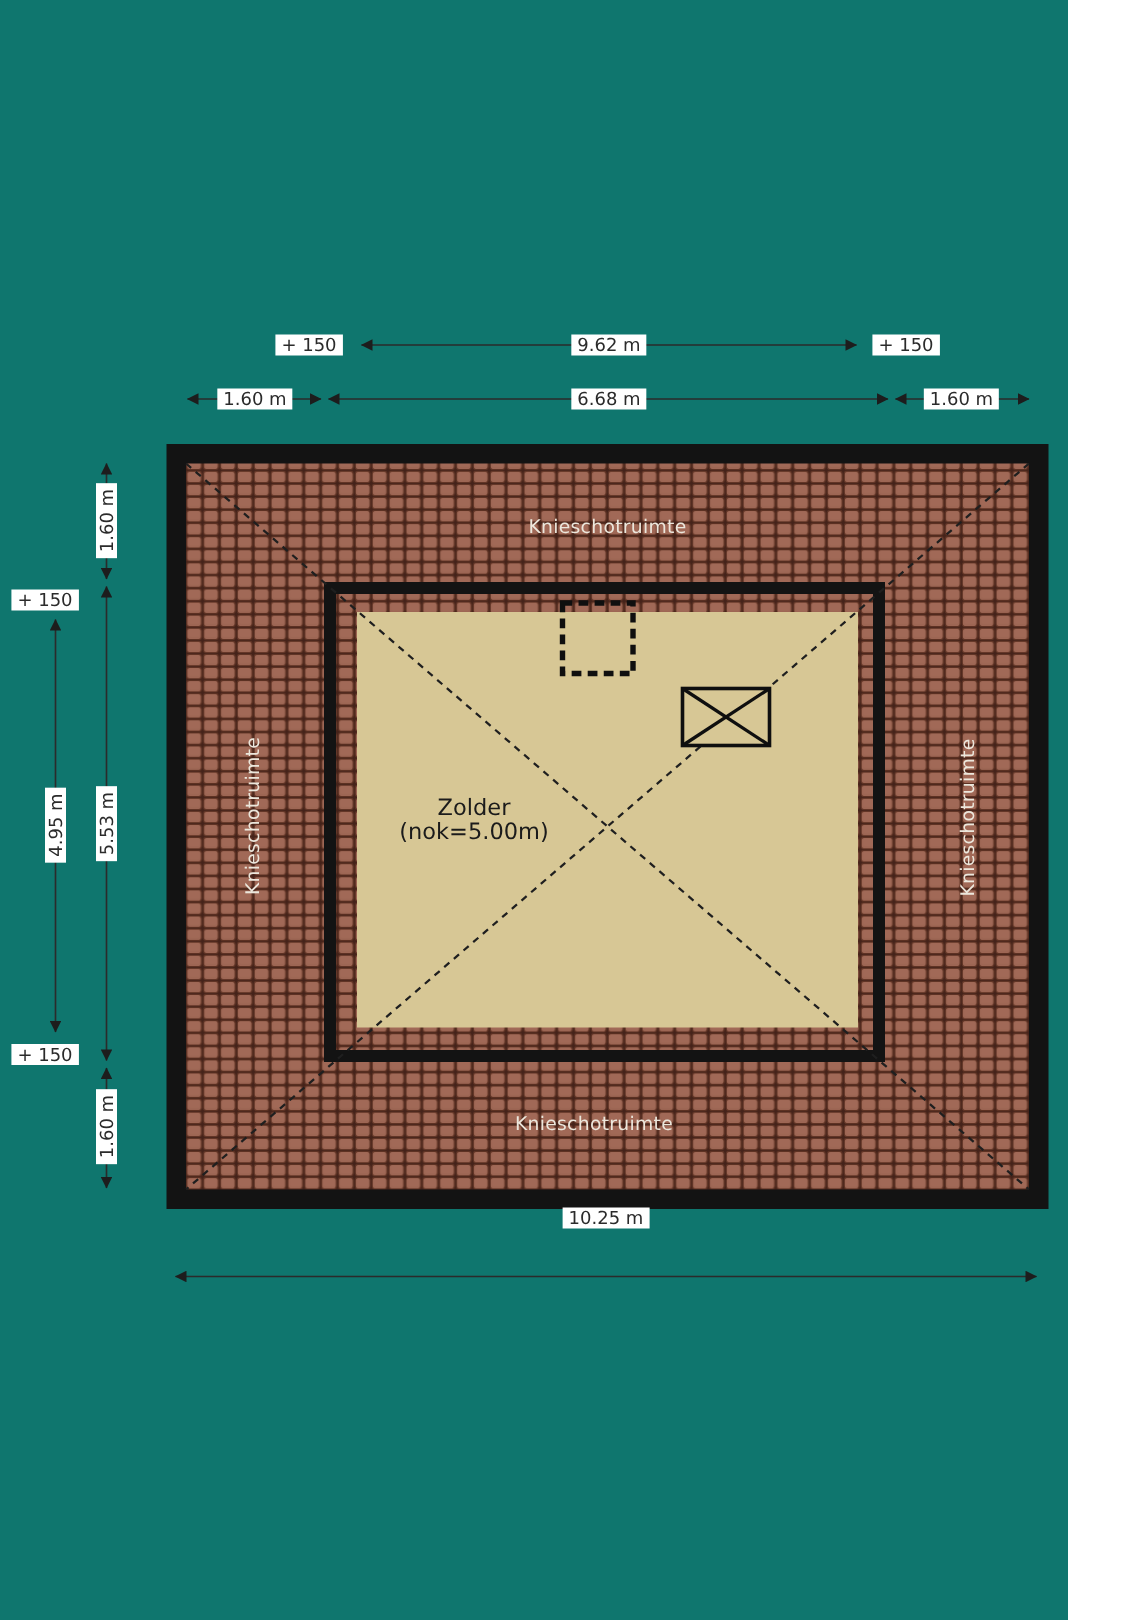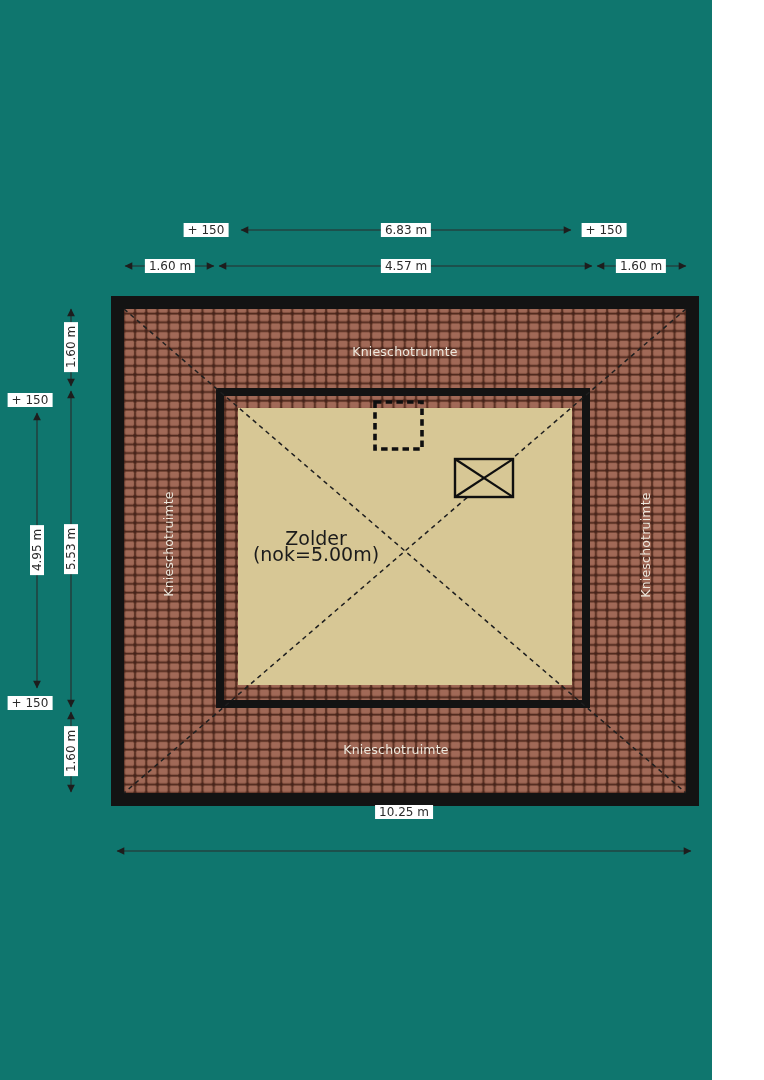--- a/index.html
+++ b/index.html
@@ -5,21 +5,21 @@
   html,body{margin:0;padding:0;background:#fff;}
   .canvas{position:relative;width:712px;height:1080px;background:#0f766e;overflow:hidden;
           font-family:"DejaVu Sans","Liberation Sans",sans-serif;}
   .canvas svg{position:absolute;left:0;top:0;}
   .lbl{position:absolute;transform:translate(-50%,-50%);font-size:12px;color:#2b2b2b;
        white-space:nowrap;background:#fff;padding:0 4px;line-height:14px;}
   .lbl.rot{transform:translate(-50%,-50%) rotate(-90deg);}
   .area{position:absolute;transform:translate(-50%,-50%);font-size:12.5px;color:#ece7dc;
         white-space:nowrap;background:transparent;letter-spacing:.2px;}
   .area.rot{transform:translate(-50%,-50%) rotate(-90deg);}
-  .room{position:absolute;transform:translate(-50%,-50%);text-align:center;font-size:19px;
+  .room{position:absolute;transform:translate(-50%,-50%);text-align:center;font-size:15px;
         color:#1b1b1b;line-height:16px;white-space:nowrap;}
 </style>
 </head>
 <body>
 
 <div class="canvas">
 
   <svg width="764" height="1080" viewBox="0 0 764 1080">
     <defs>
       <pattern id="tilePat" width="11.24" height="8.72" patternUnits="userSpaceOnUse">
@@ -58,25 +58,25 @@
       <line x1="37" y1="413" x2="37" y2="688" marker-start="url(#ah)" marker-end="url(#ah)"></line>
       <line x1="71" y1="309" x2="71" y2="386" marker-start="url(#ah)" marker-end="url(#ah)"></line>
       <line x1="71" y1="391" x2="71" y2="707" marker-start="url(#ah)" marker-end="url(#ah)"></line>
       <line x1="71" y1="712" x2="71" y2="792" marker-start="url(#ah)" marker-end="url(#ah)"></line>
       <line x1="745" y1="310" x2="745" y2="790" marker-start="url(#ah)" marker-end="url(#ah)"></line>
       <line x1="117" y1="851" x2="691" y2="851" marker-start="url(#ah)" marker-end="url(#ah)"></line>
     </g>
   </svg>
 
   <div class="lbl" style="left:206px;top:230px">+ 150</div>
-  <div class="lbl" style="left:406px;top:230px">6.83 m</div>
+  <div class="lbl" style="left:406px;top:230px">9.62 m</div>
   <div class="lbl" style="left:604px;top:230px">+ 150</div>
 
   <div class="lbl" style="left:170px;top:266px">1.60 m</div>
-  <div class="lbl" style="left:406px;top:266px">4.57 m</div>
+  <div class="lbl" style="left:406px;top:266px">6.68 m</div>
   <div class="lbl" style="left:641px;top:266px">1.60 m</div>
 
   <div class="lbl" style="left:30px;top:400px">+ 150</div>
   <div class="lbl rot" style="left:37px;top:550px">4.95 m</div>
   <div class="lbl" style="left:30px;top:703px">+ 150</div>
 
   <div class="lbl rot" style="left:71px;top:347px">1.60 m</div>
   <div class="lbl rot" style="left:71px;top:549px">5.53 m</div>
   <div class="lbl rot" style="left:71px;top:751px">1.60 m</div>
 

